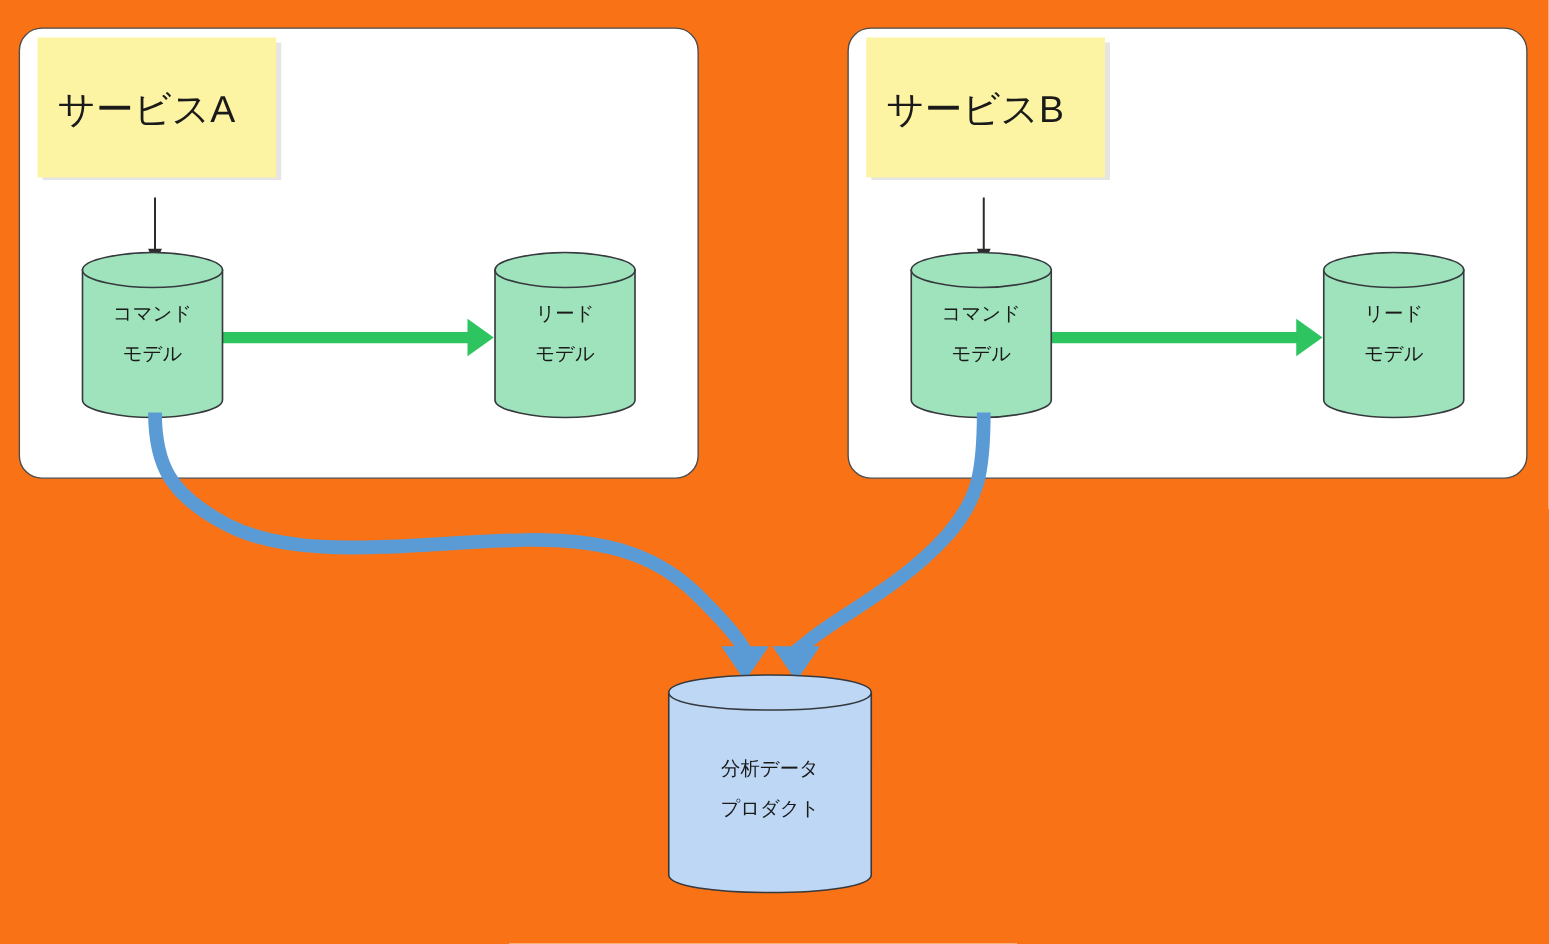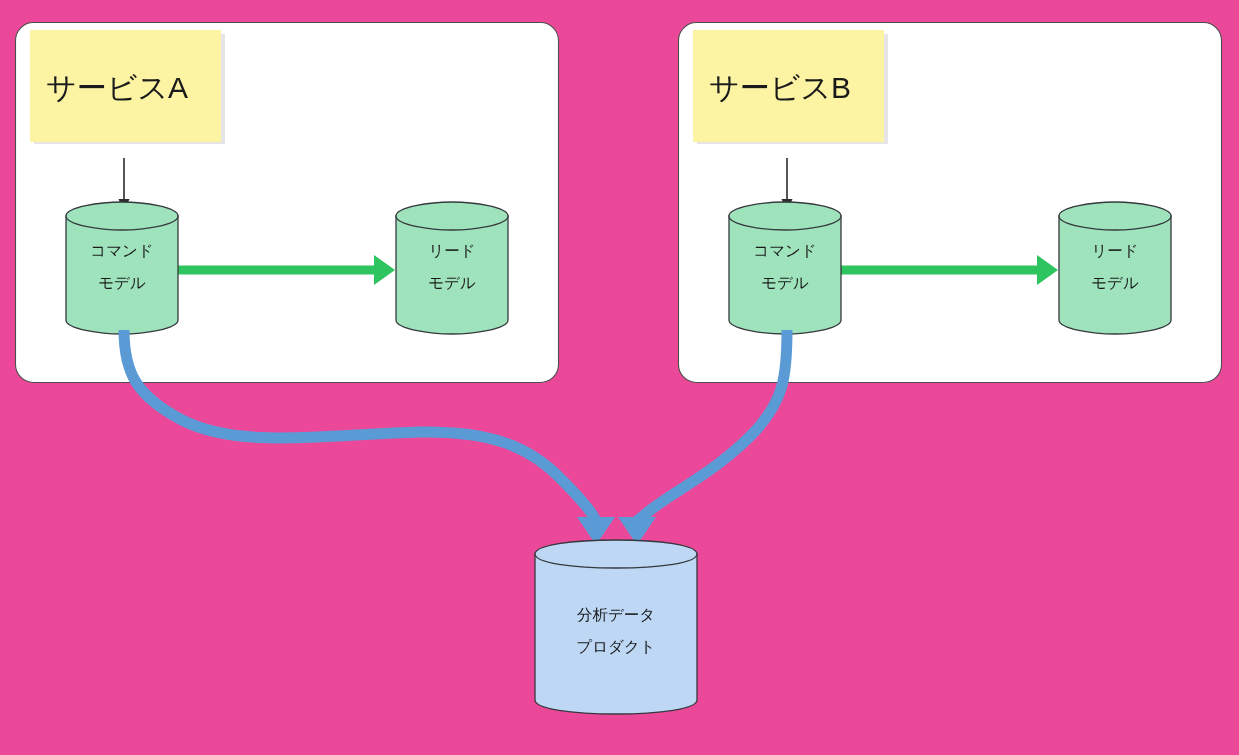--- a/index.html
+++ b/index.html
@@ -8,21 +8,21 @@
     padding: 0;
     background: #ffffff;
   }
   body {
     font-family: "Liberation Sans", "DejaVu Sans", sans-serif;
   }
   #canvas {
     position: relative;
     width: 1239px;
     height: 755px;
-    background: #ec4899;
+    background: #f97316;
     overflow: hidden;
   }
   #diagram-svg {
     position: absolute;
     left: 0;
     top: 0;
     width: 1239px;
     height: 755px;
   }
   .svc-box {

